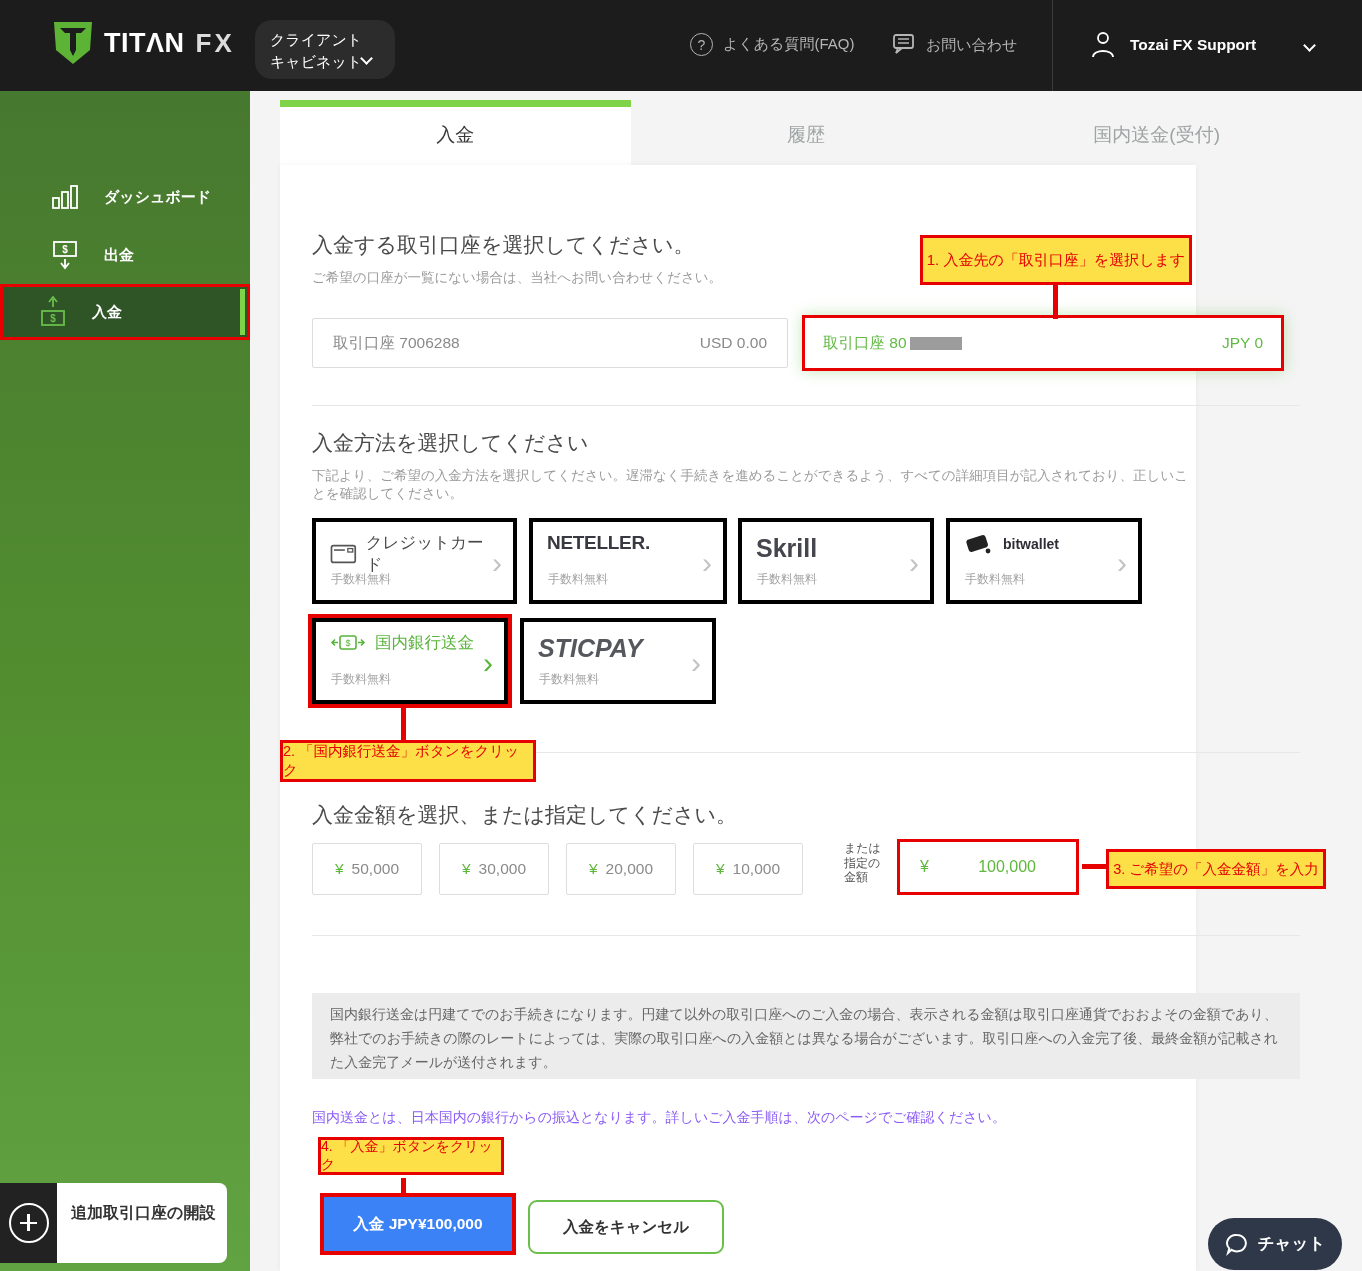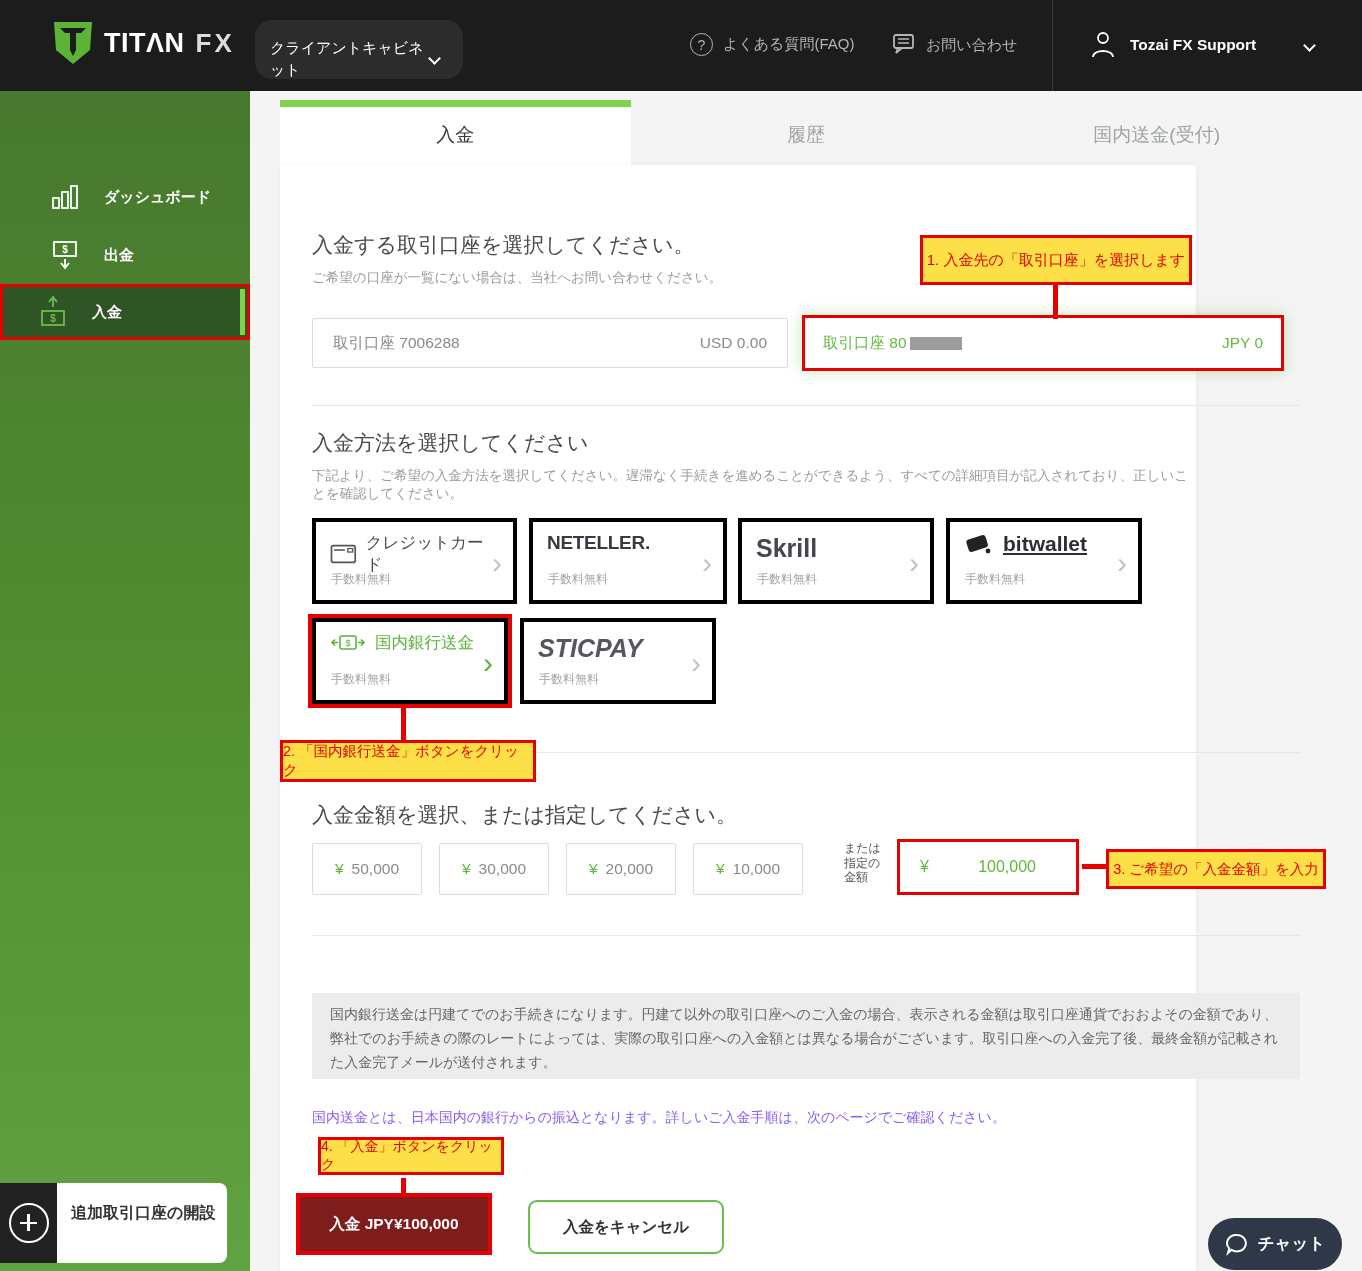--- a/index.html
+++ b/index.html
@@ -7,22 +7,22 @@
   body {
     position:relative; overflow:hidden;
     font-family:"Liberation Sans","DejaVu Sans",sans-serif;
     background:#f4f4f4;
   }
   
   .header { position:absolute; left:0; top:0; width:1362px; height:91px; background:#1c1c1c; z-index:6; }
   .logo { position:absolute; left:52px; top:20px; display:flex; align-items:center; gap:10px; }
   .logo-main { font-size:27px; font-weight:800; color:#fff; letter-spacing:.5px; }
   .logo-fx { font-size:26px; font-weight:600; color:#dcdcdc; letter-spacing:3px; margin-left:1px; }
-  .cabinet-btn { position:absolute; left:255px; top:20px; width:208px; height:59px; background:#2c2c2c;
-    border-radius:17px; color:#fff; font-size:15px; line-height:1.45; padding:17px 30px 0 15px; cursor:pointer; }
+  .cabinet-btn { position:absolute; left:255px; top:20px; width:140px; height:59px; background:#2c2c2c;
+    border-radius:17px; color:#fff; font-size:15px; line-height:1.45; padding:9px 30px 0 15px; cursor:pointer; }
   .chev { display:inline-block; width:9px; height:9px; border-right:2px solid #fff; border-bottom:2px solid #fff; transform:rotate(45deg); }
   .cabinet-chev { position:absolute; right:24px; bottom:16px; }
   .hdr-item { position:absolute; display:flex; align-items:center; gap:10px; color:#b5b5b5; font-size:15px; cursor:pointer; }
   .faq-item { left:690px; top:33px; }
   .q-circle { width:23px; height:23px; border:1.6px solid #b5b5b5; border-radius:50%; display:flex; align-items:center; justify-content:center; font-size:14px; }
   .contact-item { left:888px; top:32px; }
   .hdr-divider { position:absolute; left:1052px; top:0; width:1px; height:91px; background:#3a3a3a; }
   .user-item { left:1090px; top:30px; color:#fff; font-weight:bold; font-size:15.5px; gap:14px; }
   .user-chev { position:absolute; left:1305px; top:41px; }
   
@@ -70,39 +70,39 @@
   .card-chev { position:absolute; right:11px; top:26px; font-size:30px; color:#c3c3c3; font-weight:400; line-height:1; }
   .m-credit { left:32px; top:353px; width:205px; }
   .m-neteller { left:249px; top:353px; width:198px; }
   .m-skrill { left:458px; top:353px; width:196px; }
   .m-bitwallet { left:666px; top:353px; width:196px; }
   .m-kokunai { left:32px; top:453px; width:196px; outline:4px solid #e60000; }
   .m-sticpay { left:240px; top:453px; width:196px; }
   .t-credit { font-size:16.5px; color:#4a4a4a; }
   .t-neteller { font-size:19px; font-weight:800; color:#393941; letter-spacing:-.3px; }
   .t-skrill { font-size:25px; font-weight:800; color:#46464e; margin-top:2px; }
-  .t-bitwallet { font-size:21px; font-weight:700; color:#2d2d35;text-decoration:underline; }
+  .t-bitwallet { font-size:14px; font-weight:700; color:#2d2d35; }
   .t-kokunai { font-size:16.5px; color:#58b43a; }
   .t-sticpay { font-size:25px; font-weight:800; font-style:italic; color:#55575c; margin-top:2px; }
   .m-kokunai .card-chev { color:#58b43a; }
   
   .preset { position:absolute; top:678px; width:110px; height:52px; background:#fff; border:1px solid #ddd; border-radius:2px;
     display:flex; align-items:center; justify-content:center; gap:8px; font-size:15.5px; color:#8a8a8a; cursor:pointer; }
   .yen { color:#5fb83c; }
   .p1{left:32px;} .p2{left:159px;} .p3{left:286px;} .p4{left:413px;}
   .or-label { position:absolute; left:564px; top:676px; font-size:12px; color:#555; line-height:1.22; white-space:pre-line; }
   .custom-input { position:absolute; left:617px; top:674px; width:182px; height:56px; border:3px solid #e60000; background:#fff;
     display:flex; align-items:center; justify-content:space-between; padding:0 40px 0 20px; font-size:16px; color:#5fb83c; cursor:text; }
   
   .infobox { position:absolute; left:32px; top:828px; width:988px; height:86px; background:#ececec;
     color:#666; font-size:14px; line-height:1.73; padding:9px 18px; }
   .rednote { position:absolute; left:32px; top:944px; font-size:14px; color:#8b5cf6; }
   
-  .submit-btn { position:absolute; left:16px; top:1028px; width:196px; height:62px; border:4px solid #e60000;
-    background:#7f1d1d; color:#fff; font-weight:bold; font-size:15.5px; display:flex; align-items:center; justify-content:center; cursor:pointer; }
+  .submit-btn { position:absolute; left:40px; top:1028px; width:196px; height:62px; border:4px solid #e60000;
+    background:#3b82f6; color:#fff; font-weight:bold; font-size:15.5px; display:flex; align-items:center; justify-content:center; cursor:pointer; }
   .cancel-btn { position:absolute; left:248px; top:1035px; width:196px; height:54px; background:#fff; border:2px solid #6abf4b;
     border-radius:9px; color:#333; font-weight:bold; font-size:15.5px; display:flex; align-items:center; justify-content:center; cursor:pointer; }
   
   .chat-btn { position:absolute; left:1208px; top:1218px; width:134px; height:52px; border-radius:27px; background:#2e3849;
     color:#fff; font-size:16.5px; font-weight:bold; display:flex; align-items:center; justify-content:center; gap:9px; z-index:9; cursor:pointer; }
 </style>
 </head>
 <body>
 
 <div class="header">

